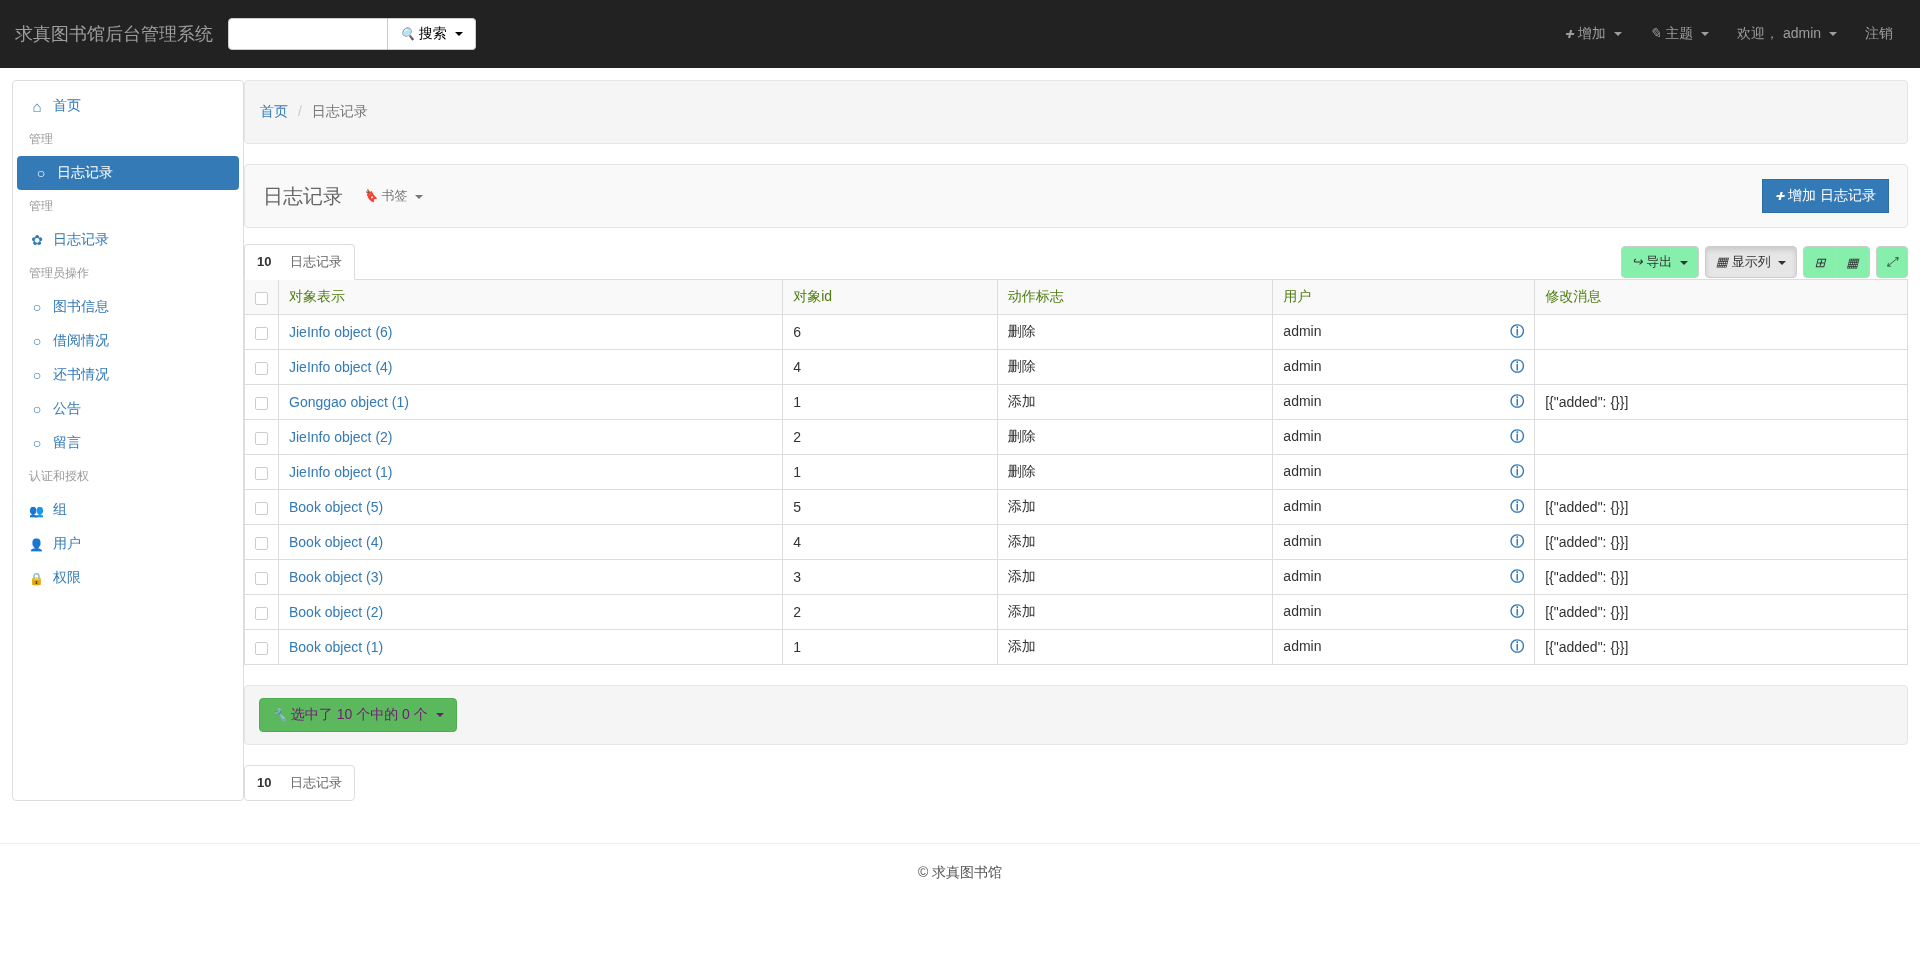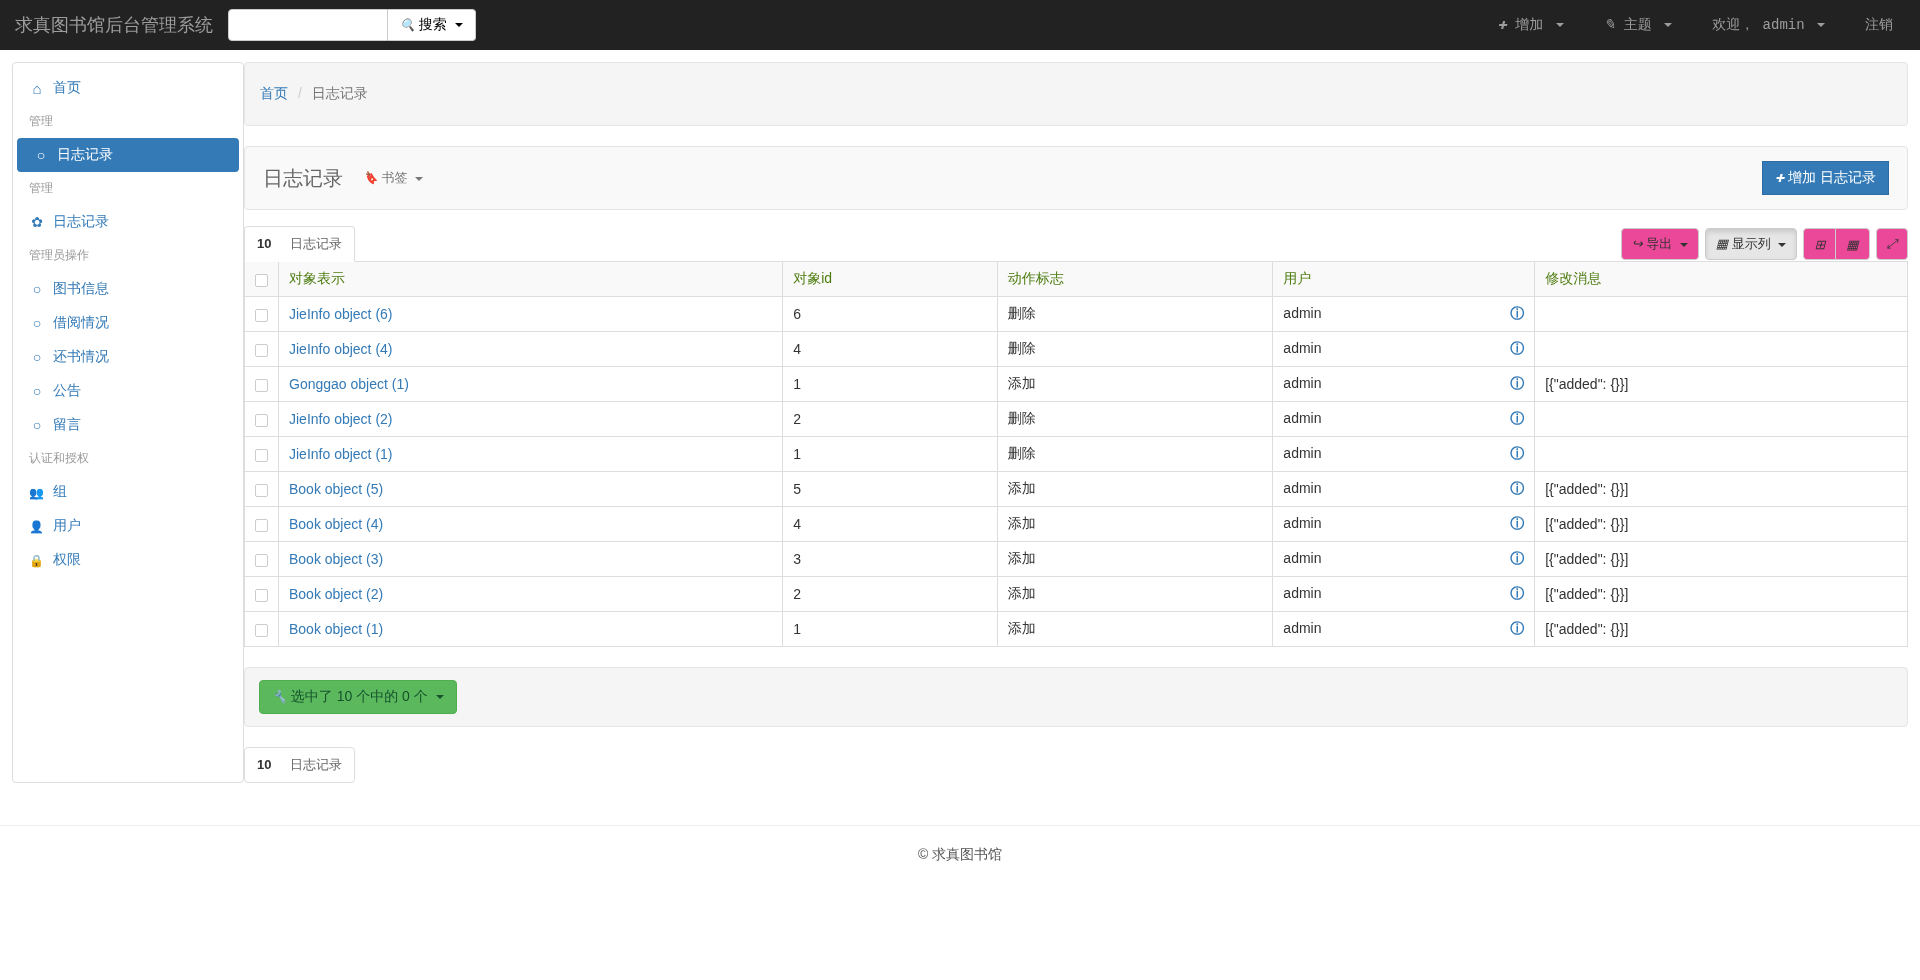--- a/index.html
+++ b/index.html
@@ -1,25 +1,25 @@
 <!DOCTYPE html>
 <html><head>
 <meta charset="utf-8">
 <style>
 * { box-sizing: border-box; margin: 0; padding: 0; }
 body { font-family: "Helvetica Neue", Helvetica, Arial, sans-serif; font-size: 14px; color: #333; background: #fff; }
 a { text-decoration: none; color: #337ab7; }
 
 
-.navbar { background: #222; height: 50px; display: flex; align-items: center; padding: 0 15px; color: #ccc; }
+.navbar { background: #222; height: 68px; display: flex; align-items: center; padding: 0 15px; color: #ccc; }
 .navbar-brand { color: #9d9d9d; font-size: 18px; margin-right: 15px; }
 .search-group { display: flex; }
 .search-input { width: 160px; height: 32px; border: 1px solid #ccc; border-radius: 4px 0 0 4px; padding: 6px 10px; font-size: 14px; }
 .search-btn { height: 32px; background: #fff; border: 1px solid #ccc; border-left: none; border-radius: 0 4px 4px 0; padding: 0 12px; cursor: pointer; font-size: 14px; }
-.navbar-right { margin-left: auto; display: flex; align-items: flex-end; gap: 16px; font-family: Liberation Mono, monospace; }
+.navbar-right { margin-left: auto; display: flex; align-items: flex-end; gap: 4px; }
 .nav-link { color: #9d9d9d; padding: 15px 12px; font-size: 14px; cursor: pointer; }
 .caret { display: inline-block; width: 0; height: 0; margin-left: 4px; vertical-align: middle; border-top: 4px dashed; border-right: 4px solid transparent; border-left: 4px solid transparent; }
 
 
 .container { display: flex; padding: 12px; }
 
 
 .sidebar { width: 232px; background: #fff; border: 1px solid #ddd; border-radius: 4px; padding: 8px 0; flex-shrink: 0; }
 .nav-item { display: flex; align-items: center; padding: 8px 16px; color: #337ab7; cursor: pointer; font-size: 14px; }
 .nav-item.active { background: #337ab7; color: #fff; border-radius: 4px; margin: 0 4px; }
@@ -34,38 +34,38 @@
 
 .panel-header { background: #f9f9f9; border: 1px solid #e5e5e5; border-radius: 4px; padding: 14px 18px; margin-bottom: 16px; display: flex; align-items: center; }
 .panel-title { font-size: 20px; color: #666; font-weight: normal; margin-right: 20px; }
 .bookmark { font-size: 13px; color: #777; cursor: pointer; }
 .btn-primary { background: #337ab7; color: #fff; border: 1px solid #2e6da4; border-radius: 0; padding: 7px 12px; cursor: pointer; font-size: 14px; margin-left: auto; }
 
 .toolbar { display: flex; align-items: center; margin-bottom: -1px; }
 .count-badge { border: 1px solid #ddd; border-bottom: 1px solid #fff; border-radius: 4px 4px 0 0; padding: 8px 12px; font-size: 13px; color: #666; background: #fff; position: relative; z-index: 2; }
 .count-badge b { color: #333; margin-right: 15px; }
 .toolbar-right { margin-left: auto; display: flex; gap: 6px; }
-.btn { border: 1px solid #ccc; background: #ec4899; border-radius: 4px; padding: 6px 10px; cursor: pointer; font-size: 13px; color: #333; }
+.btn { border: 1px solid #ccc; background: #86efac; border-radius: 4px; padding: 6px 10px; cursor: pointer; font-size: 13px; color: #333; }
 .btn-group { display: flex; }
 .btn-group .btn { border-radius: 0; margin-left: -1px; }
 .btn-group .btn:first-child { border-radius: 4px 0 0 4px; margin-left: 0; }
 .btn-group .btn:last-child { border-radius: 0 4px 4px 0; }
 .btn.active { background: #e6e6e6; box-shadow: inset 0 3px 5px rgba(0,0,0,.125); }
 
 
 .table { width: 100%; border-collapse: collapse; border: 1px solid #ddd; }
 .table th, .table td { border: 1px solid #ddd; padding: 8px 10px; text-align: left; vertical-align: middle; font-size: 14px; }
 .table thead th { background: #f9f9f9; font-weight: normal; }
 .table thead th a { color: #4d7c0f; }
 .table .chk-col { width: 32px; text-align: center; }
 .info-icon { float: right; color: #337ab7; cursor: pointer; font-style: normal; font-weight: bold; }
 .chk { display: inline-block; width: 13px; height: 13px; border: 1px solid #ccc; border-radius: 2px; background: #fff; vertical-align: middle; }
 
 .action-bar { background: #f5f5f5; border: 1px solid #e5e5e5; border-radius: 4px; padding: 12px 14px; margin-top: 20px; }
-.btn-success { background: #5cb85c; border: 1px solid #4cae4c; color: #14532d; border-radius: 4px; padding: 7px 12px; cursor: pointer; font-size: 14px; }
+.btn-success { background: #5cb85c; border: 1px solid #4cae4c; color: #701a75; border-radius: 4px; padding: 7px 12px; cursor: pointer; font-size: 14px; }
 
 .footer-count { margin-top: 20px; }
 .footer-count .count-badge { display: inline-block; border: 1px solid #ddd; border-radius: 4px; padding: 8px 12px; }
 
 hr { margin: 30px 0 20px; border: none; border-top: 1px solid #eee; }
 .page-footer { text-align: center; color: #555; padding-bottom: 30px; font-size: 14px; }
 
 
 .gi-search::before { content: "🔍"; font-size: 12px; }
 .gi-plus::before { content: "✚"; font-size: 11px; }

